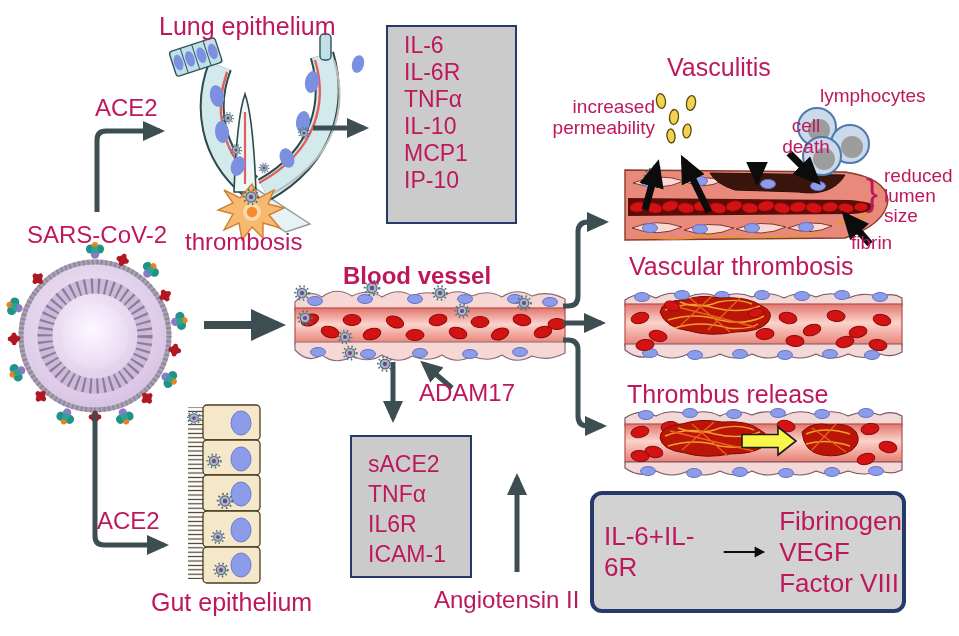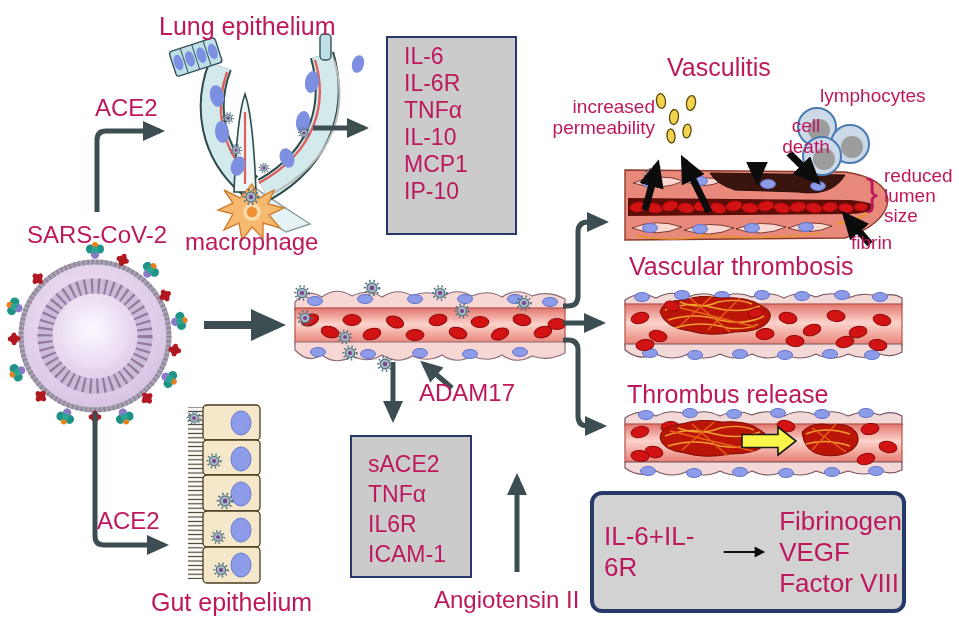--- a/index.html
+++ b/index.html
@@ -6,21 +6,21 @@
   .stage{position:relative;width:959px;height:636px;background:#ffffff;overflow:hidden;
          font-family:"Liberation Sans",sans-serif;color:#be185d;}
   .stage svg.art{position:absolute;left:0;top:0;}
   .lbl{position:absolute;white-space:nowrap;font-size:24px;line-height:26px;}
   .lbl-big{font-size:25px;}
   .lbl-bold{font-weight:bold;}
   .lbl-sm{font-size:19px;line-height:21px;white-space:normal;}
   .right{text-align:right;}
   .center{text-align:center;}
   .gbox{position:absolute;background:#cbcbcb;border:2px solid #27396b;box-sizing:border-box;}
-  .cytobox{left:386px;top:36px;width:131px;height:199px;padding:5px 12px 0 16px;
+  .cytobox{left:386px;top:25px;width:131px;height:199px;padding:5px 12px 0 16px;
            font-size:23px;line-height:27px;}
   .solbox{left:350px;top:435px;width:122px;height:143px;padding:12px 0 0 16px;
           font-size:23px;line-height:30px;}
   .il6box{left:590px;top:491px;width:316px;height:122px;border-width:4px;background:#d2d2d2;
           display:flex;align-items:center;gap:12px;padding-left:10px;font-size:26px;border-radius:12px;}
   .il6out{line-height:31px;}
   .brace{position:absolute;left:866px;top:172px;font-size:36px;font-weight:300;}
 </style>
 </head>
 <body>
@@ -356,21 +356,22 @@
     <path d="M709,212 L684,161" stroke-width="7" marker-end="url(#ahb)"></path>
     <path d="M757,163 L757,180" stroke-width="6" marker-end="url(#ahb)"></path>
     <path d="M789,153 L816,180" stroke-width="7" marker-end="url(#ahb)"></path>
     <path d="M870,244 L846,216" stroke-width="7" marker-end="url(#ahb)"></path>
   </g>
 </svg>
 
 <div class="lbl lbl-big" style="left:159px;top:13px">Lung epithelium</div>
 <div class="lbl" style="left:95px;top:95px">ACE2</div>
 <div class="lbl" style="left:27px;top:222px">SARS-CoV-2</div>
-<div class="lbl" style="left:185px;top:229px">macrophage</div>
+<div class="lbl" style="left:185px;top:229px">thrombosis</div>
+<div class="lbl lbl-bold" style="left:343px;top:263px">Blood vessel</div>
 <div class="lbl" style="left:419px;top:380px">ADAM17</div>
 <div class="lbl" style="left:97px;top:508px">ACE2</div>
 <div class="lbl lbl-big" style="left:151px;top:589px">Gut epithelium</div>
 <div class="lbl" style="left:434px;top:587px">Angiotensin II</div>
 <div class="lbl lbl-big" style="left:667px;top:54px">Vasculitis</div>
 <div class="lbl lbl-sm right" style="left:543px;top:96px;width:112px">
   <div>increased</div>
   <div>permeability</div>
 </div>
 <div class="lbl lbl-sm center" style="left:777px;top:115px;width:58px">

